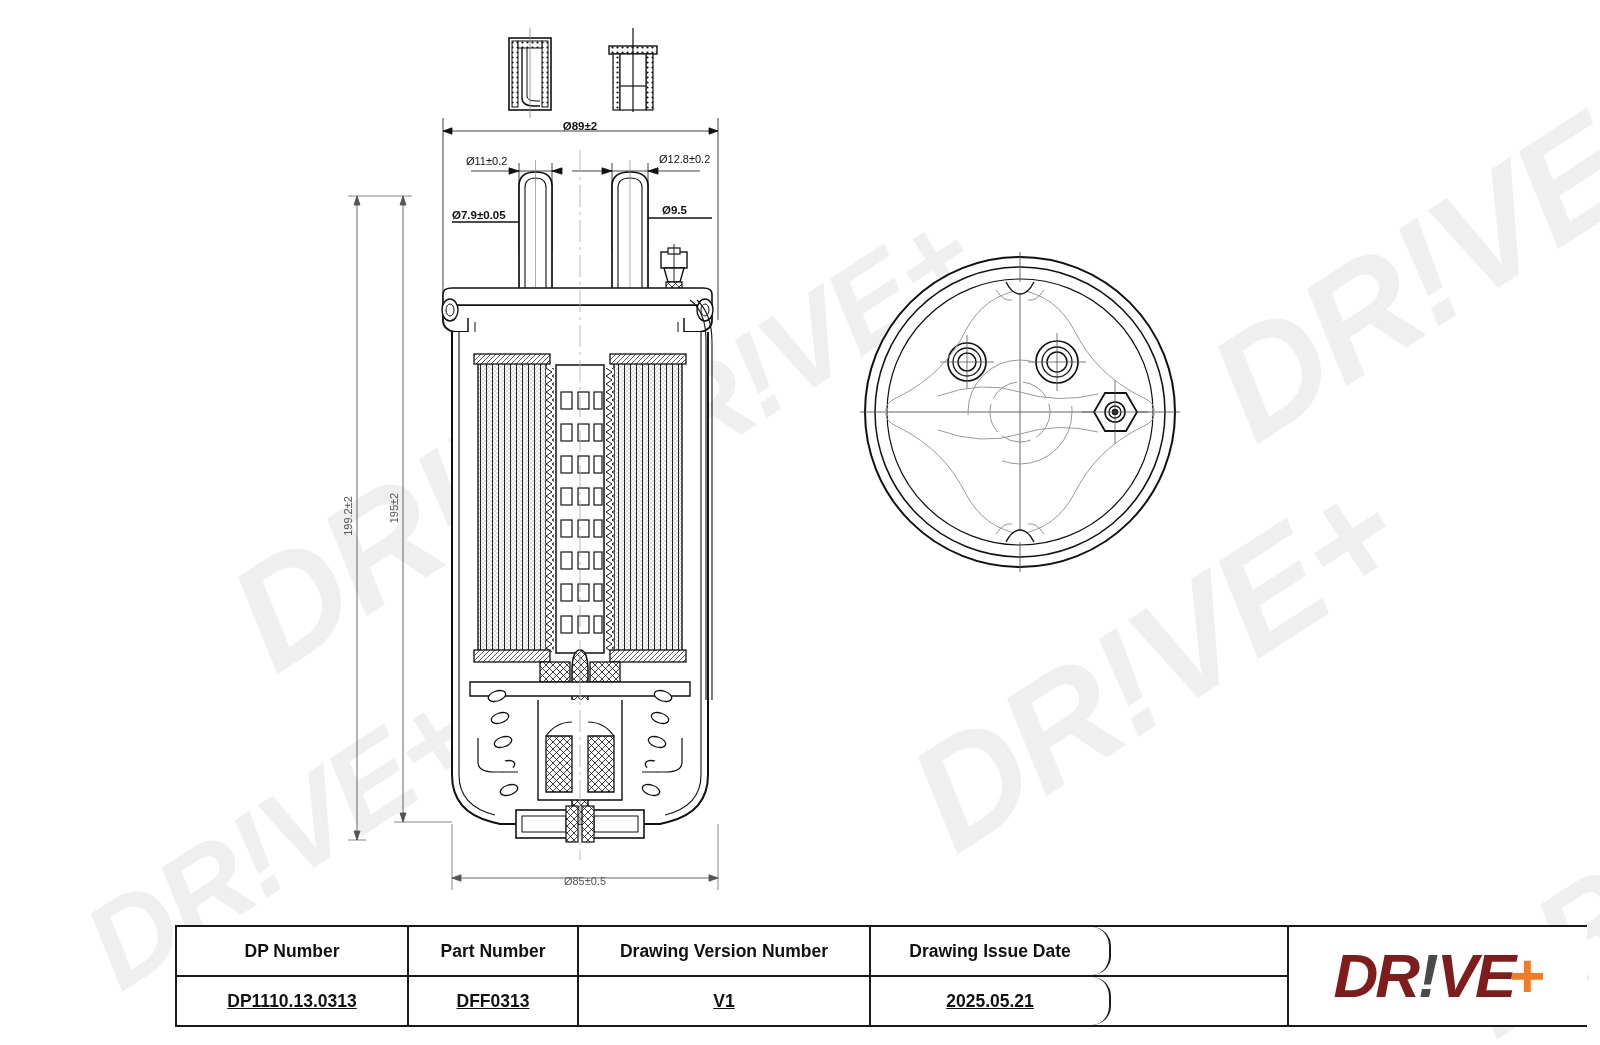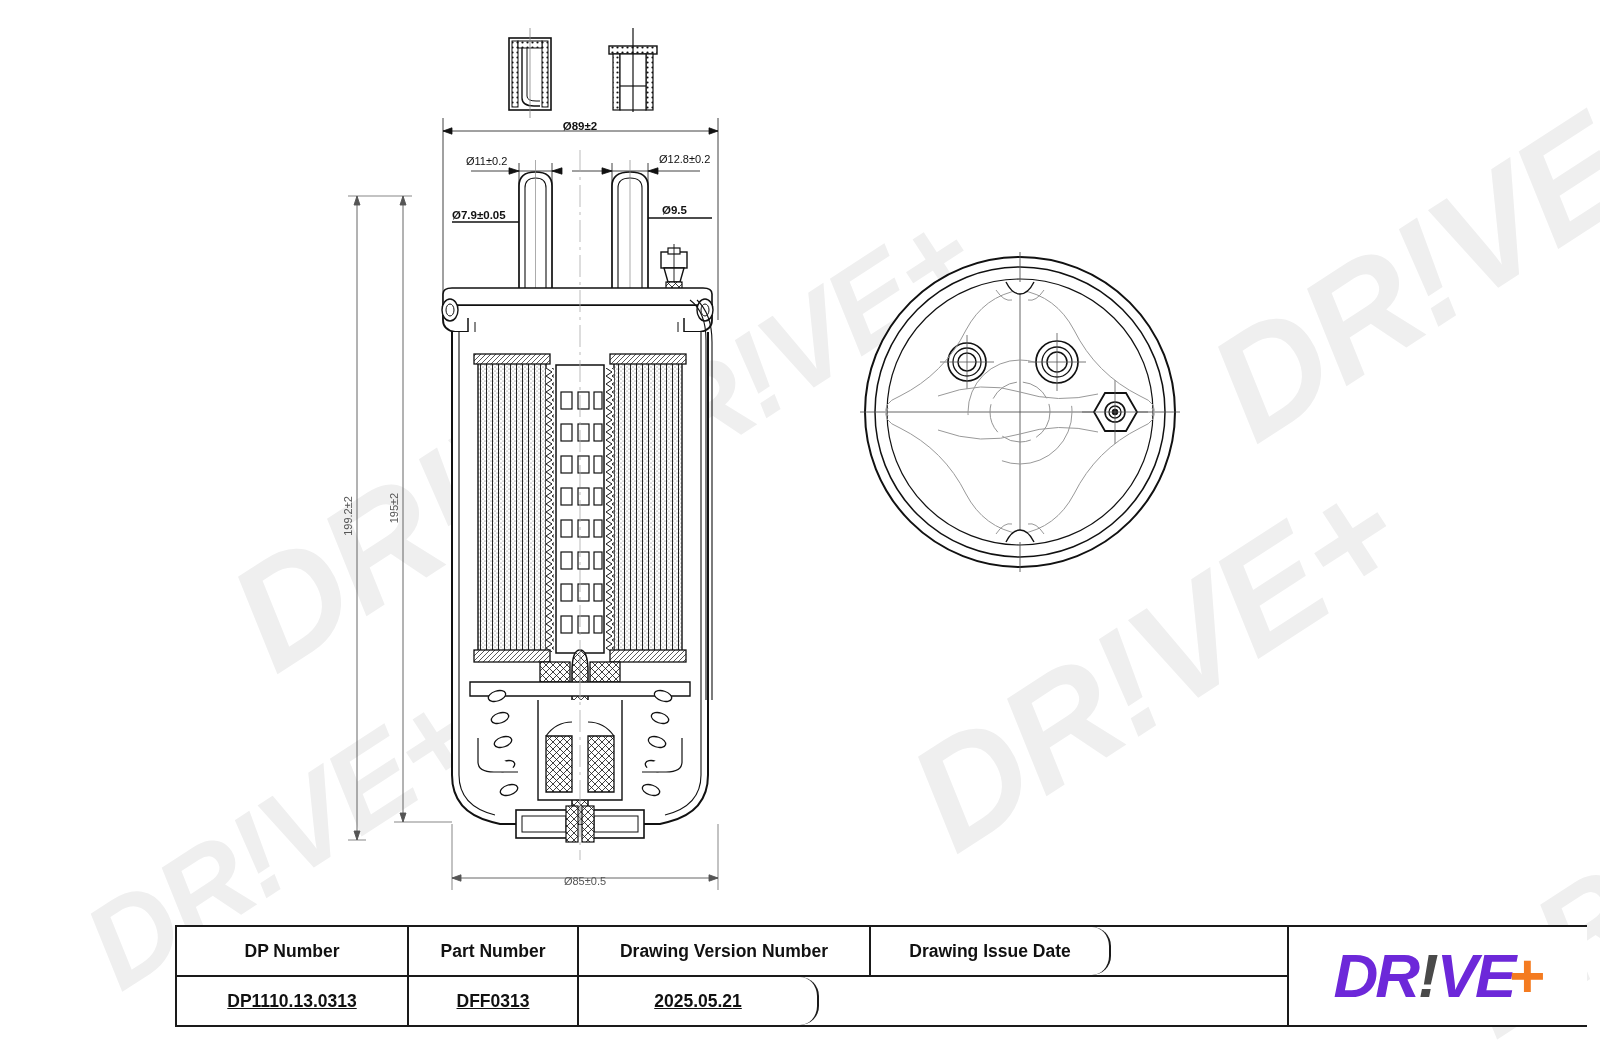--- a/index.html
+++ b/index.html
@@ -74,21 +74,21 @@
   }
   .logo-wrap{
     display:flex;align-items:center;
     font-family:"Liberation Sans", sans-serif;
     font-weight:bold;
     font-style:italic;
     font-size:62px;
     line-height:1;
     letter-spacing:-3px;
   }
-  .logo-orange{color:#6d28d9;}
+  .logo-orange{color:#7f1d1d;}
   .logo-bang{color:#4a4a4a;padding:0 1px;}
   .logo-plus{color:#F47B20;font-style:normal;font-weight:bold;margin-left:-4px;}
 
   .dimtext{font-family:"Liberation Sans", sans-serif;font-size:11px;fill:#111;}
   .dimtext-b{font-family:"Liberation Sans", sans-serif;font-size:11.5px;font-weight:bold;fill:#111;}
   .dimtext-v{font-family:"Liberation Sans", sans-serif;font-size:11px;fill:#555;}
 </style>
 </head>
 <body>
 
@@ -404,20 +404,21 @@
     <div class="tb-row head">
       <div class="tb-cell c1">DP Number</div>
       <div class="tb-cell c2">Part Number</div>
       <div class="tb-cell c3">Drawing Version Number</div>
       <div class="tb-cell c4">Drawing Issue Date</div>
       <div class="tb-cell c5"></div>
     </div>
     <div class="tb-row body">
       <div class="tb-cell c1">DP1110.13.0313</div>
       <div class="tb-cell c2">DFF0313</div>
+      <div class="tb-cell c3">V1</div>
       <div class="tb-cell c4">2025.05.21</div>
       <div class="tb-cell c5"></div>
     </div>
 
     <div class="logo-cell">
       <div class="logo-wrap">
         <span class="logo-orange">DR</span>
         <span class="logo-bang">!</span>
         <span class="logo-orange">VE</span>
         <span class="logo-plus">+</span>

